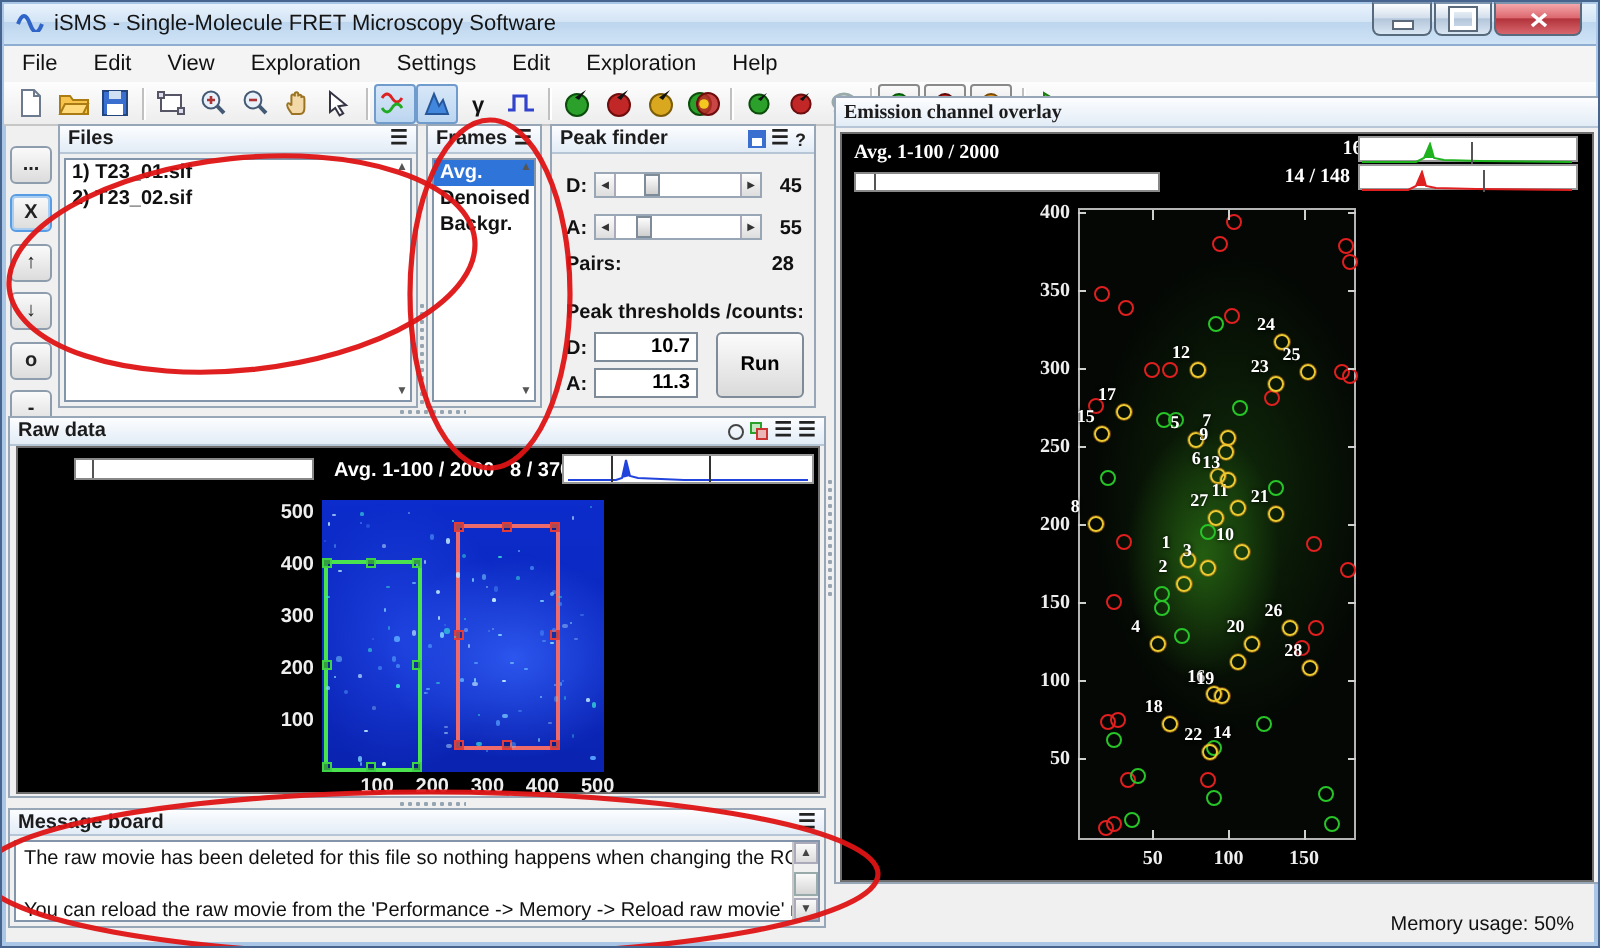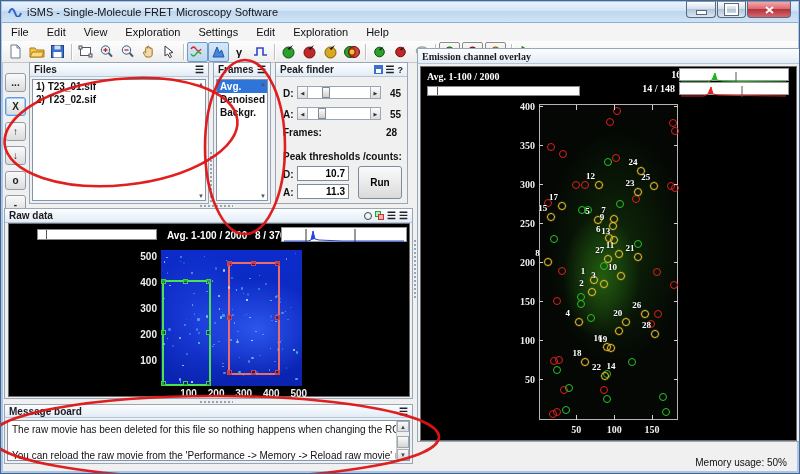--- a/index.html
+++ b/index.html
@@ -358,21 +358,21 @@
     <span class="pf-val" style="right:6px;top:25px;width:20px;">45</span>
     <span class="pf-label" style="left:7px;top:46px;">A:</span>
     <div class="slider" style="left:21px;top:44px;width:84px;">
       <span class="sl-arrow l">◀</span>
       <div class="sl-track">
           <div class="sl-thumb" id="athumb" style="left: 16%;"></div>
         </div>
       <span class="sl-arrow r">▶</span>
     </div>
     <span class="pf-val" style="right:6px;top:46px;width:20px;">55</span>
-    <span class="pf-label" style="left:7px;top:64px;">Frames:</span>
+    <span class="pf-label" style="left:7px;top:64px;">Pairs:</span>
     <span class="pf-val" style="right:10px;top:64px;width:30px;">28</span>
     <span class="pf-label" style="left:7px;top:88px;">Peak thresholds /counts:</span>
     <span class="pf-label" style="left:7px;top:106px;">D:</span>
     <div class="field" style="left:21px;top:103px;width:52px;height:15px;">10.7</div>
     <span class="pf-label" style="left:7px;top:124px;">A:</span>
     <div class="field" style="left:21px;top:121px;width:52px;height:15px;">11.3</div>
     <div class="runbtn" style="left:82px;top:103px;width:44px;height:33px;">Run</div>
   </div>
 
   <div class="panel" style="left:3px;top:207px;width:409px;height:191px;">

